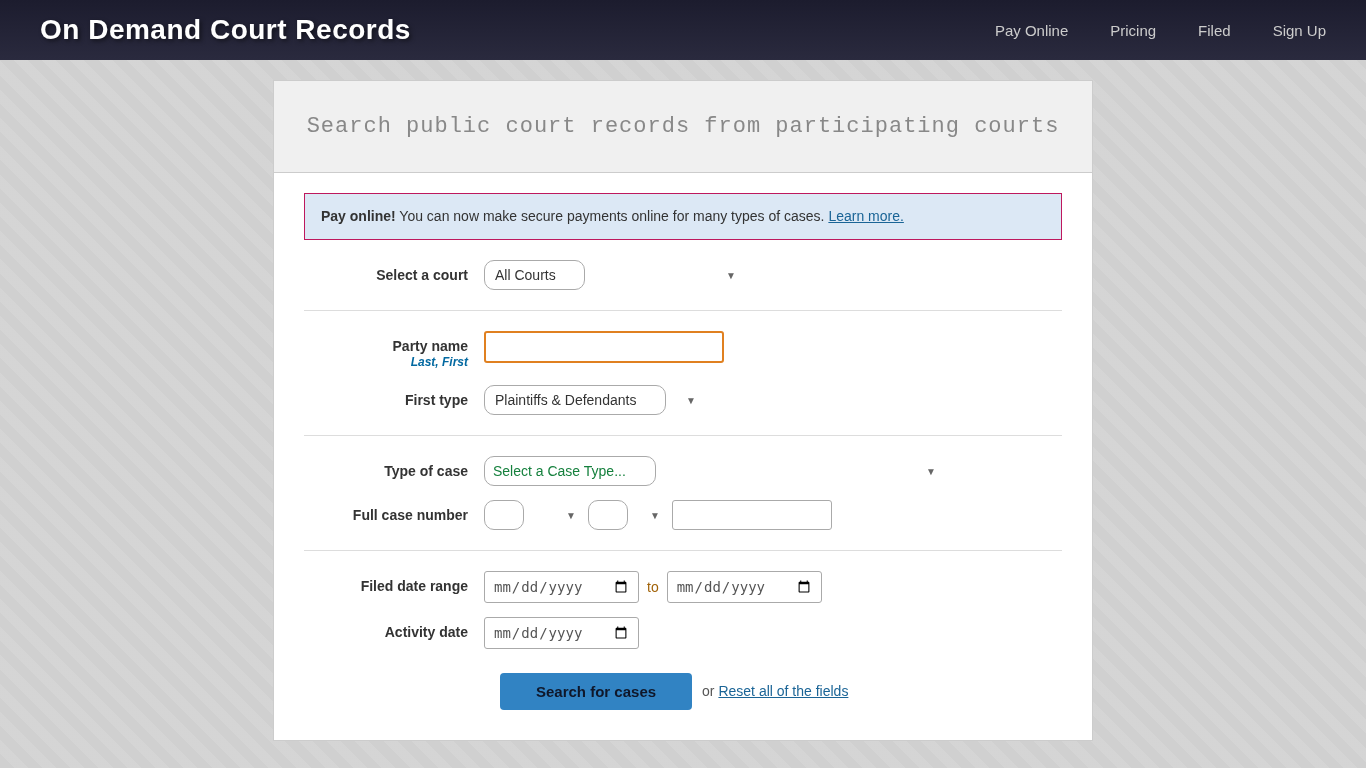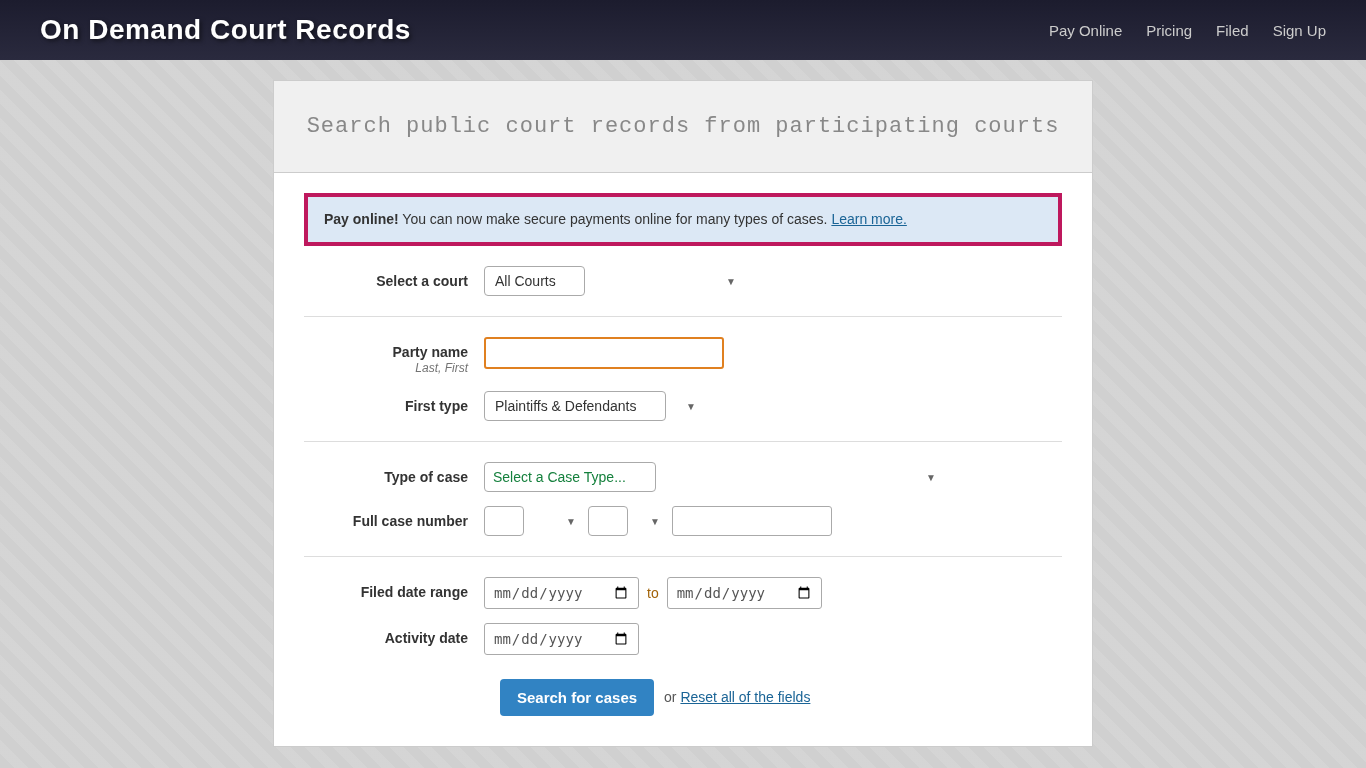--- a/index.html
+++ b/index.html
@@ -29,21 +29,21 @@
     .header-logo {
       color: #ffffff;
       font-size: 28px;
       font-weight: 900;
       font-family: 'Arial Black', Arial, sans-serif;
       text-shadow: 2px 2px 4px rgba(0,0,0,0.5);
       letter-spacing: 0.5px;
     }
     .header-nav {
       display: flex;
-      gap: 24px;
+      gap: 42px;
       align-items: center;
     }
     .header-nav a {
       color: #cccccc;
       text-decoration: none;
       font-size: 15px;
       cursor: pointer;
     }
 
     
@@ -65,21 +65,21 @@
       font-size: 22px;
       color: #888888;
       font-weight: normal;
       font-family: 'Courier New', monospace;
       letter-spacing: 1px;
     }
 
     
     .alert-banner {
       background-color: #dce8f5;
-      border: 4px solid #be185d;
+      border: 1px solid #be185d;
       margin: 20px 30px;
       padding: 12px 16px;
       font-size: 14px;
       color: #333;
       line-height: 1.5;
     }
     .alert-banner strong {
       font-weight: bold;
     }
     .alert-banner a {
@@ -112,40 +112,40 @@
       text-align: right;
       padding-right: 16px;
       font-size: 14px;
       font-weight: bold;
       color: #333333;
       padding-top: 6px;
       line-height: 1.3;
     }
     .form-label .sublabel {
       display: block;
-      font-weight: normal;
+      font-weight: bold;
       font-style: italic;
-      color: #737373;
+      color: #0369a1;
       font-size: 12px;
     }
     .form-control {
       flex: 1;
     }
 
     
     .styled-select {
       position: relative;
       display: inline-block;
     }
     .styled-select select {
       appearance: none;
       -webkit-appearance: none;
       background: #ffffff;
       border: 1px solid #aaaaaa;
-      border-radius: 4px;
+      border-radius: 10px;
       padding: 6px 28px 6px 10px;
       font-size: 14px;
       color: #333;
       cursor: pointer;
       outline: none;
     }
     .styled-select::after {
       content: '▼';
       position: absolute;
       right: 8px;
@@ -222,24 +222,24 @@
       color: #555;
     }
     .date-separator {
       font-size: 14px;
       color: #a16207;
     }
 
     
     .search-button {
       background-color: #3183c3;
-      color: #ffffff;
+      color: #0f172a;
       border: none;
       border-radius: 4px;
-      padding: 10px 17px;
+      padding: 10px 36px;
       font-size: 15px;
       font-weight: bold;
       cursor: pointer;
     }
     .reset-link {
       font-size: 14px;
       color: #555;
       margin-left: 10px;
       text-align: center;
     }

